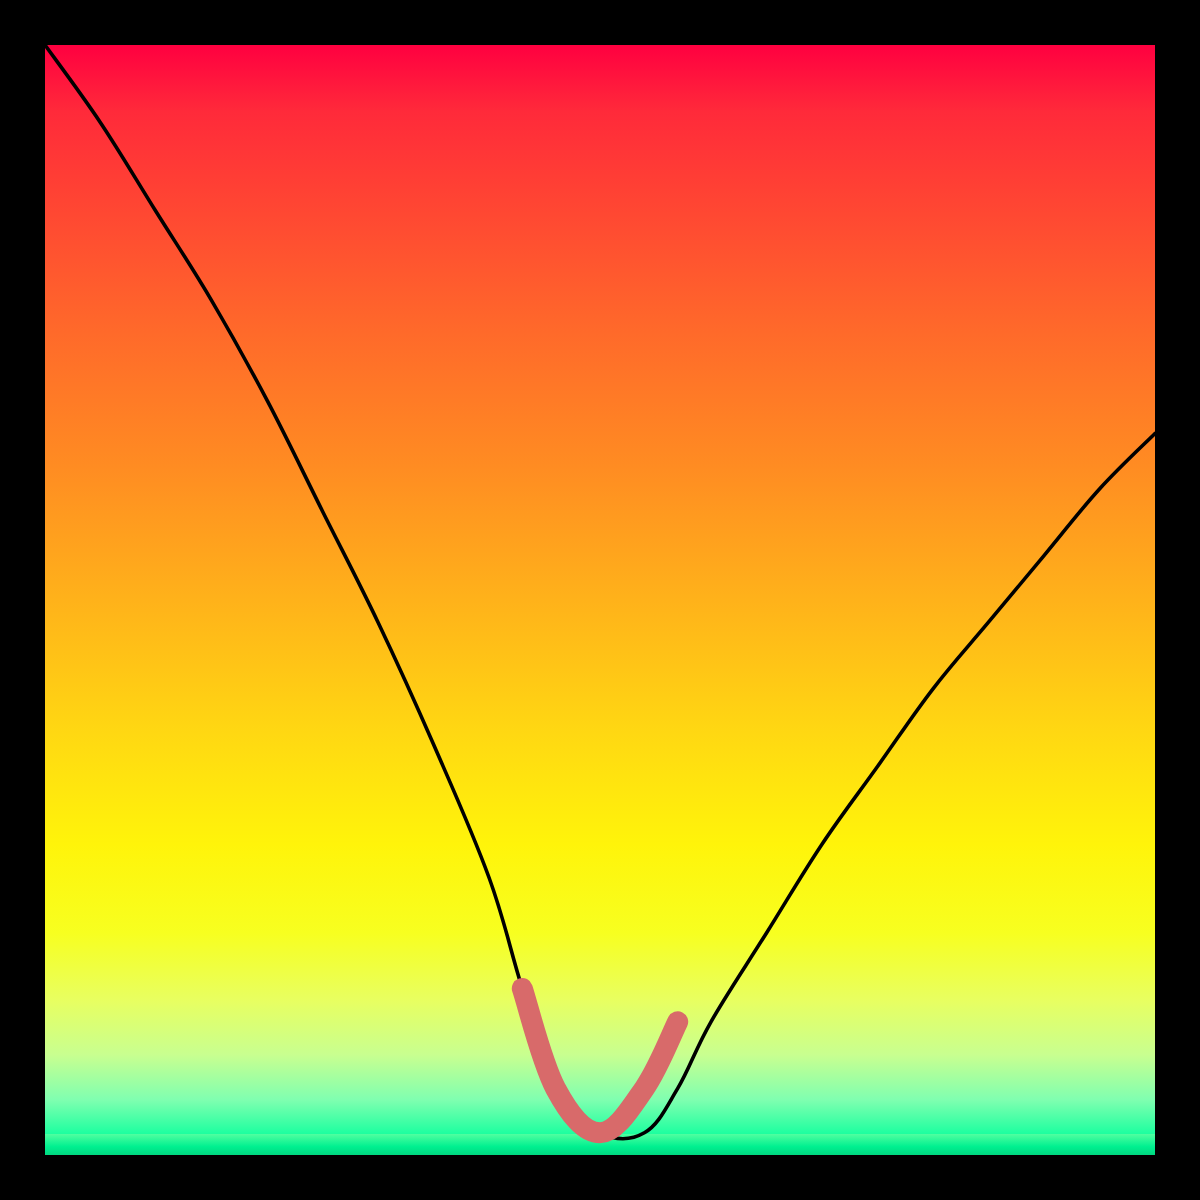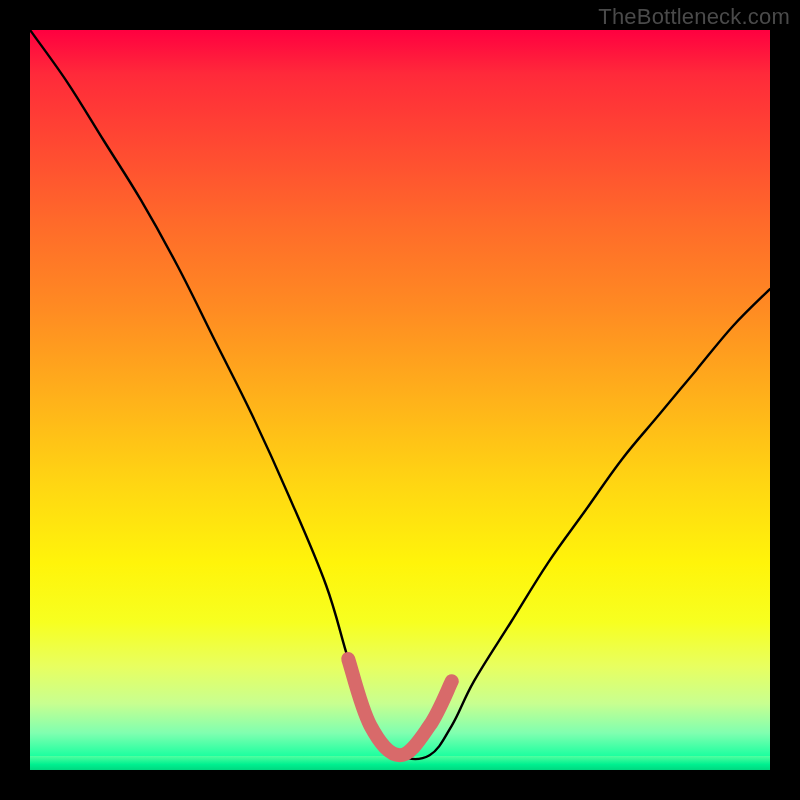--- a/index.html
+++ b/index.html
@@ -82,14 +82,13 @@
   <div class="plot-area">
     <div class="gradient-bg"></div>
     <div class="green-strip"></div>
 
     <svg class="curve" viewBox="0 0 740 740" preserveAspectRatio="none">
       <path id="curve-path" fill="none" stroke="#000000" stroke-width="2.4" stroke-linecap="round" stroke-linejoin="round" d="M 0.00 0.00 C 6.66 9.32, 23.68 31.82, 37.00 51.80 C 50.32 71.78, 60.68 89.69, 74.00 111.00 C 87.32 132.31, 97.68 147.56, 111.00 170.20 C 124.32 192.84, 134.68 211.49, 148.00 236.80 C 161.32 262.11, 171.68 284.16, 185.00 310.80 C 198.32 337.44, 208.68 356.83, 222.00 384.80 C 235.32 412.77, 245.68 435.56, 259.00 466.20 C 272.32 496.84, 285.34 525.70, 296.00 555.00 C 306.66 584.30, 310.21 603.69, 318.20 629.00 C 326.19 654.31, 331.08 678.28, 340.40 695.60 C 349.72 712.92, 359.34 719.87, 370.00 725.20 C 380.66 730.53, 390.28 730.53, 399.60 725.20 C 408.92 719.87, 413.81 708.92, 421.80 695.60 C 429.79 682.28, 433.34 669.85, 444.00 651.20 C 454.66 632.55, 467.68 613.31, 481.00 592.00 C 494.32 570.69, 504.68 552.78, 518.00 532.80 C 531.32 512.82, 541.68 499.65, 555.00 481.00 C 568.32 462.35, 578.68 446.52, 592.00 429.20 C 605.32 411.88, 615.68 400.78, 629.00 384.80 C 642.32 368.82, 652.68 356.38, 666.00 340.40 C 679.32 324.42, 689.68 310.65, 703.00 296.00 C 716.32 281.35, 733.34 265.66, 740.00 259.00"></path>
       <path id="trough-path" fill="none" stroke="#d86a6a" stroke-width="14" stroke-linecap="round" stroke-linejoin="round" d="M 318.20 629.00 C 322.20 640.99, 331.08 678.28, 340.40 695.60 C 349.72 712.92, 359.34 725.20, 370.00 725.20 C 380.66 725.20, 390.28 708.92, 399.60 695.60 C 408.92 682.28, 417.80 659.19, 421.80 651.20"></path>
     </svg>
   </div>
 
-  <div class="watermark">TheBottleneck.com</div>
 </div>
 
 </body></html>

